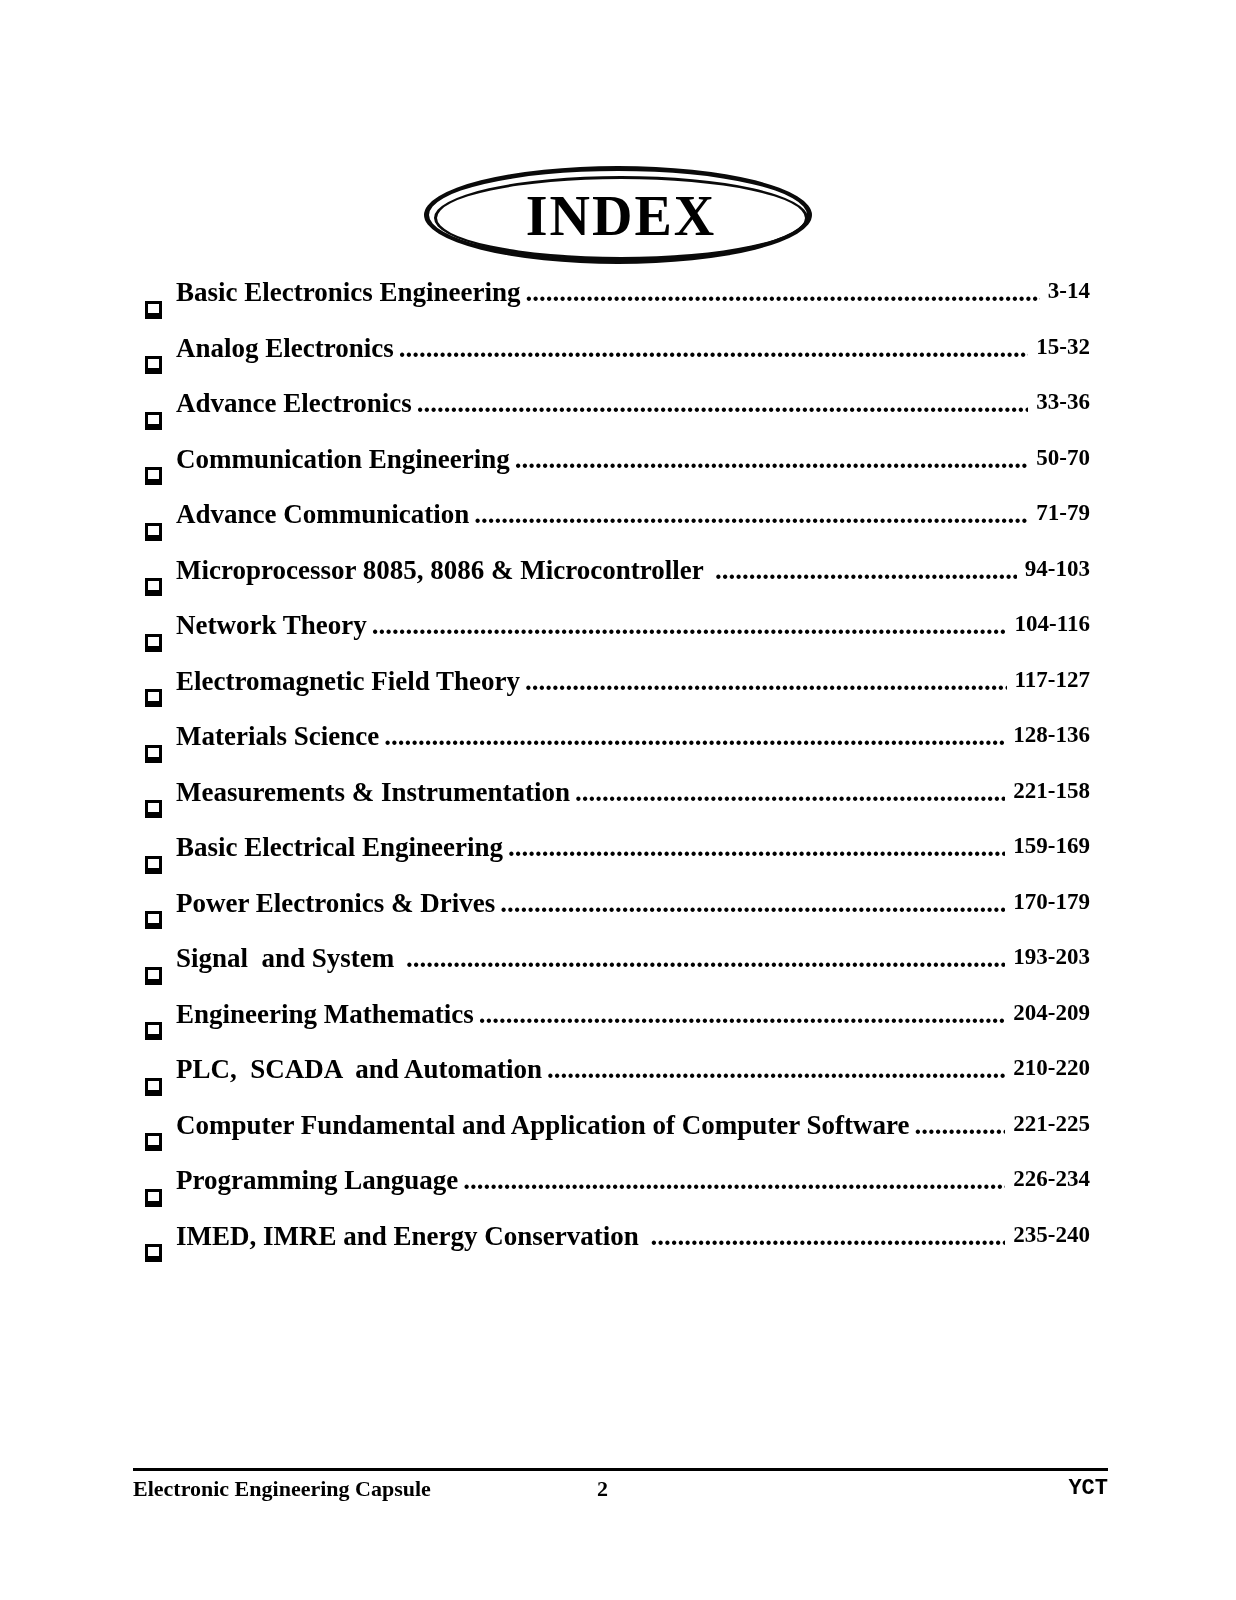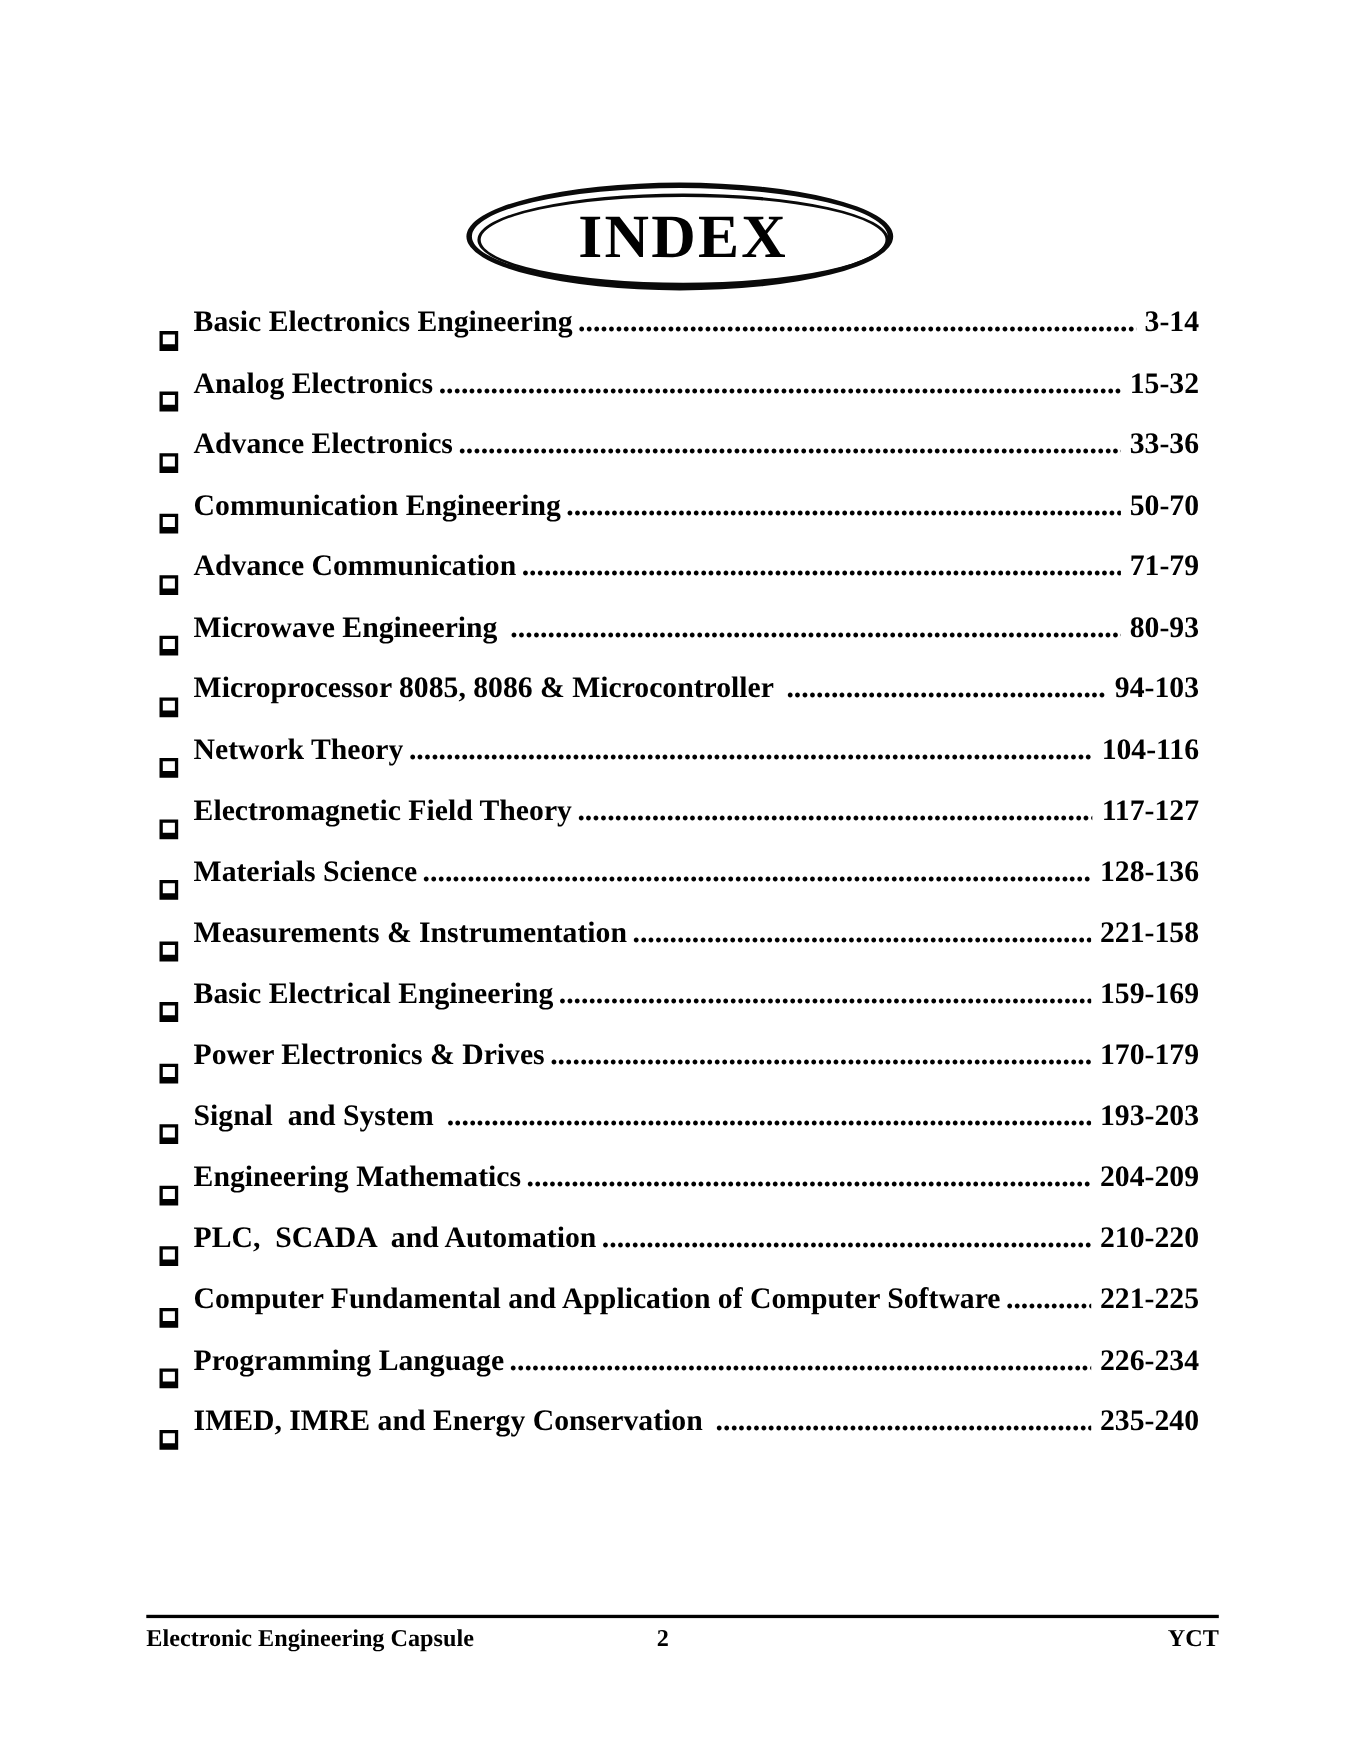--- a/index.html
+++ b/index.html
@@ -83,21 +83,21 @@
     font-size: 27px;
     font-weight: bold;
     line-height: 1;
     margin: 0 8px 0 5px;
   }
   .leader::before {
     content: "........................................................................................................................................................................................................";
   }
   .pages {
     flex: 0 0 auto;
-    font-size: 27px;
+    font-size: 23px;
     font-weight: bold;
     line-height: 1;
     white-space: nowrap;
   }
 
   
   .footer {
     position: absolute;
     left: 133px;
     right: 128px;
@@ -105,21 +105,21 @@
     border-top: 3px solid #000;
     padding-top: 6px;
     display: flex;
     align-items: flex-start;
     font-size: 22px;
     font-weight: bold;
     line-height: 1.1;
   }
   .footer .f-left  { flex: 1; text-align: left; }
   .footer .f-mid   { flex: 0 0 auto; text-align: center; transform: translateX(-18px); }
-  .footer .f-right { flex: 1; text-align: right; }
+  .footer .f-right { flex: 1; text-align: right; font-family: Liberation Mono, monospace; }
 </style>
 </head>
 <body>
 
 <div class="oval-outer">
   <div class="oval-inner">
     <span class="index-title">INDEX</span>
   </div>
 </div>
 
@@ -153,26 +153,20 @@
     <span class="pages">50-70</span>
   </div>
 
   <div class="entry">
     <span class="bullet"></span>
     <span class="label">Advance Communication</span>
     <span class="leader"></span>
     <span class="pages">71-79</span>
   </div>
 
-  <div class="entry">
-    <span class="bullet"></span>
-    <span class="label">Microwave Engineering </span>
-    <span class="leader"></span>
-    <span class="pages">80-93</span>
-  </div>
 
   <div class="entry">
     <span class="bullet"></span>
     <span class="label">Microprocessor 8085, 8086 &amp; Microcontroller </span>
     <span class="leader"></span>
     <span class="pages">94-103</span>
   </div>
 
   <div class="entry">
     <span class="bullet"></span>

